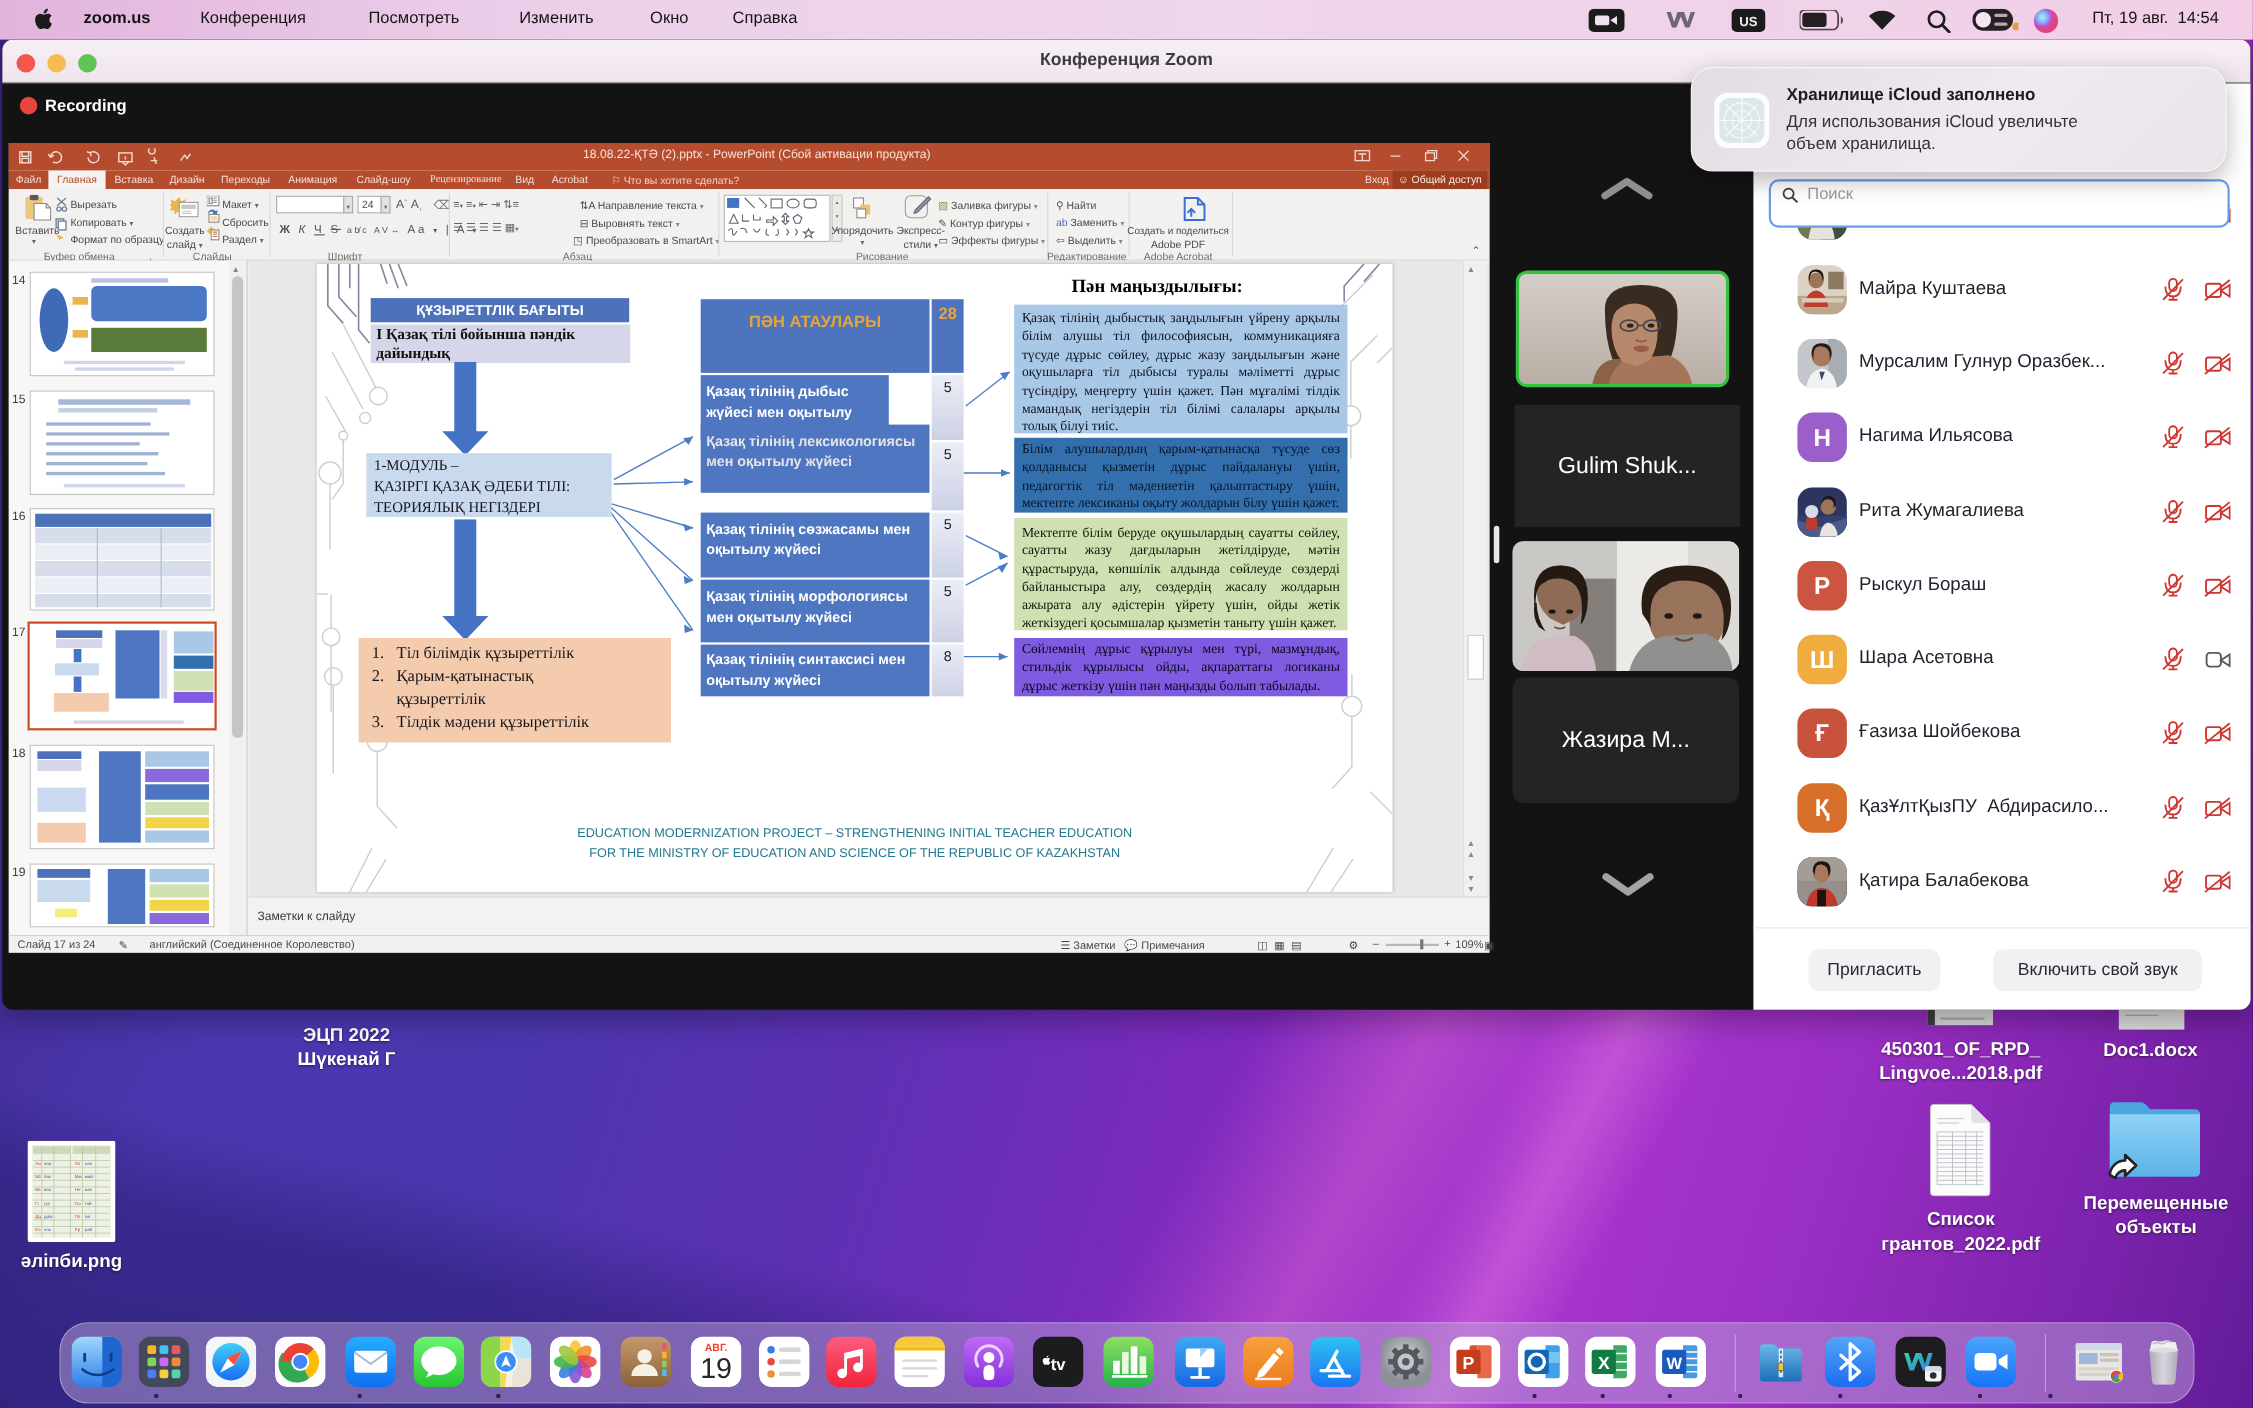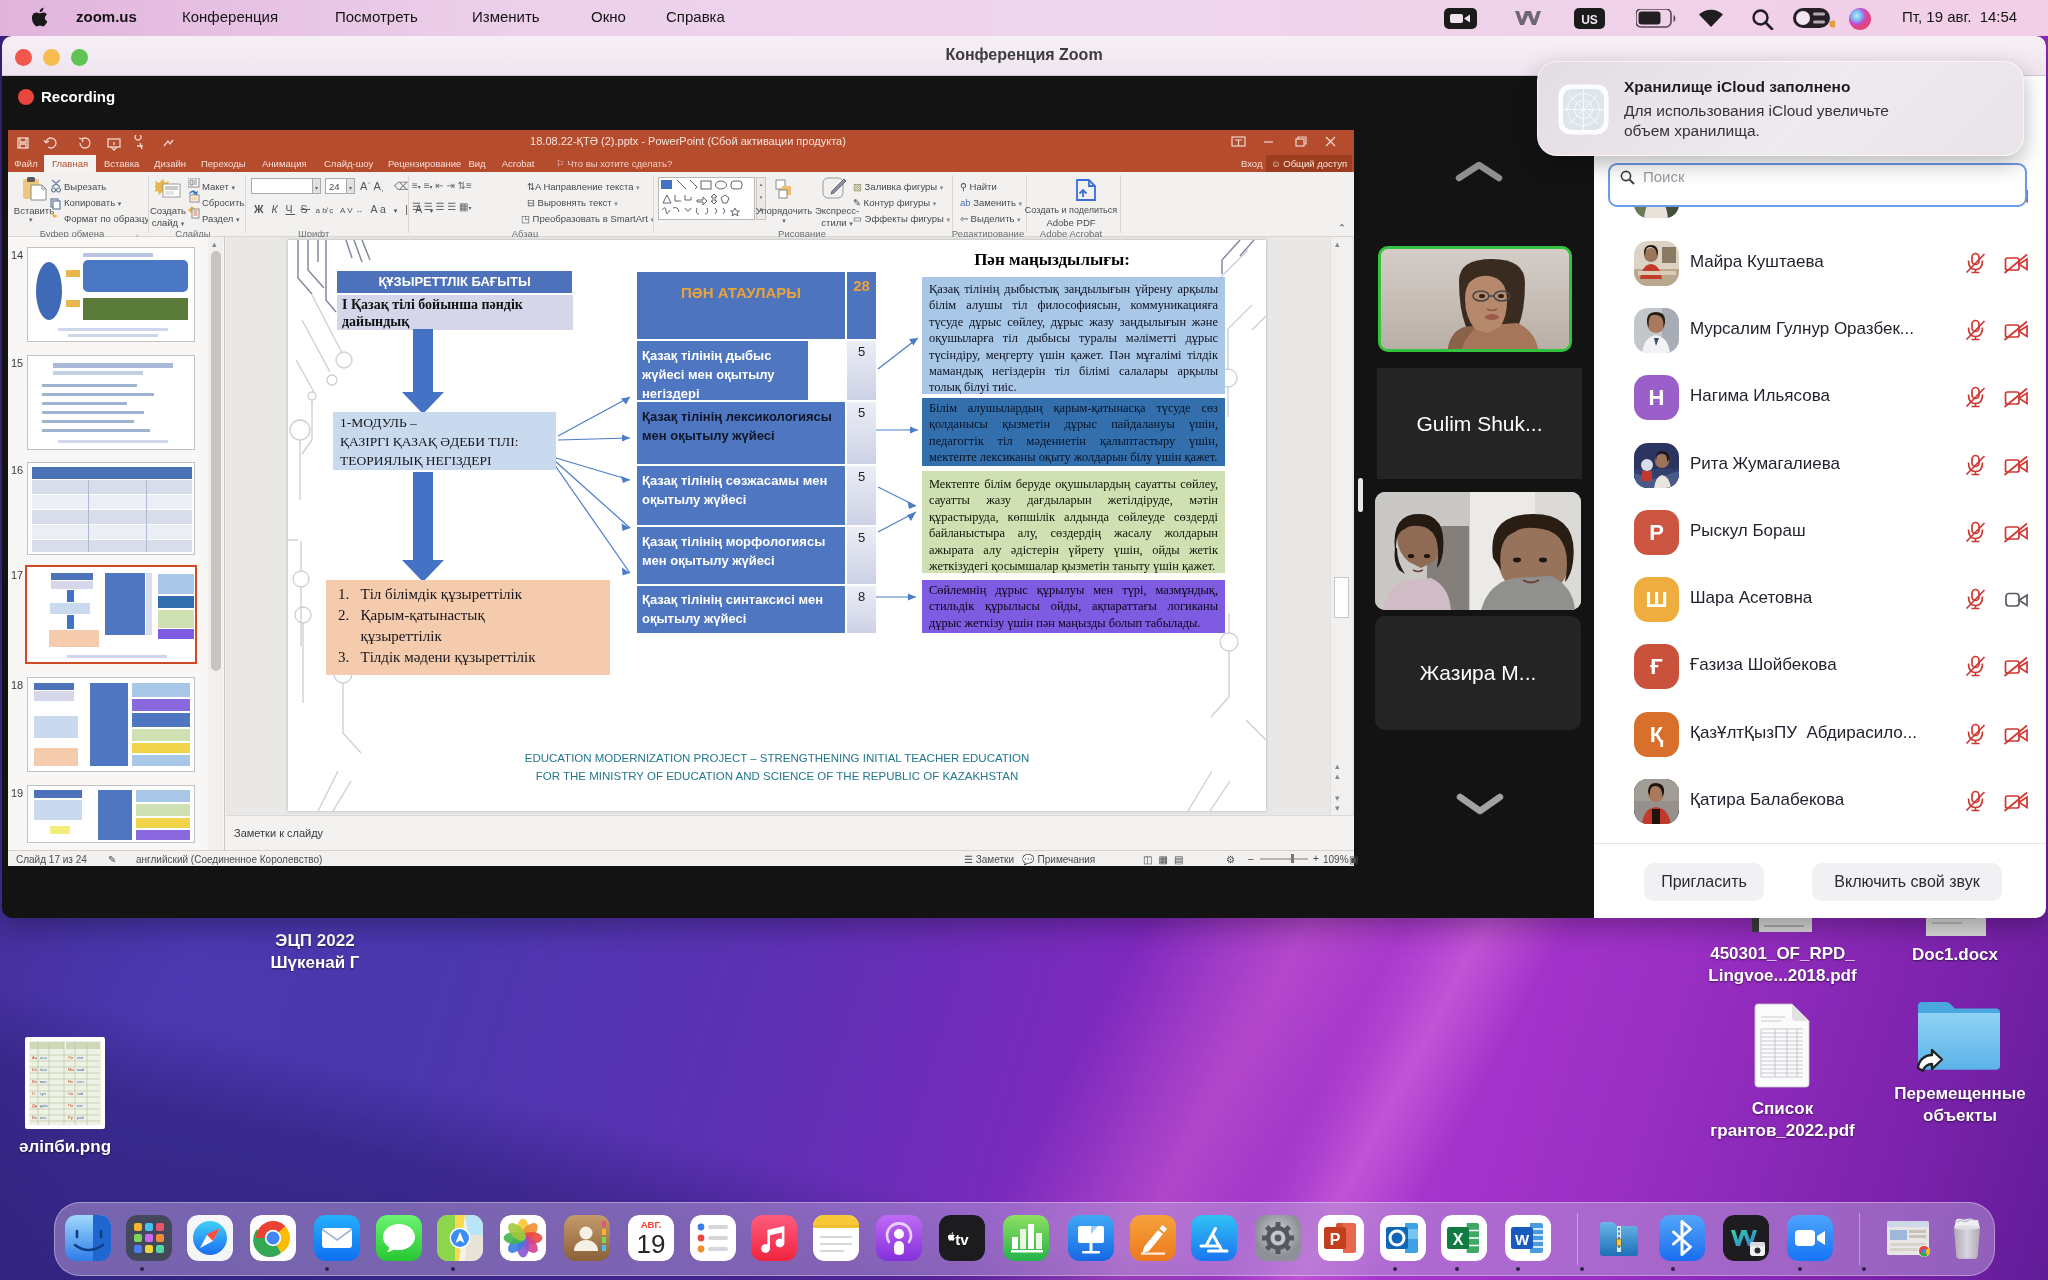--- a/index.html
+++ b/index.html
@@ -556,21 +556,21 @@
     </div>
 
     <div id="ppt-tabs">
       <div class="abs" style="left:2px; width:32px; text-align:center; top:3px;">Файл</div>
       <div class="abs" style="left:36px; top:0; width:52px; height:17px; background:#f5f3f2; color:#b54c2e; text-align:center; padding-top:3px;">Главная</div>
       <div class="abs" style="left:96px; top:3px; width:34px; text-align:center;">Вставка</div>
       <div class="abs" style="left:146px; top:3px; width:32px; text-align:center;">Дизайн</div>
       <div class="abs" style="left:193px; top:3px; width:44px; text-align:center;">Переходы</div>
       <div class="abs" style="left:254px; top:3px; width:42px; text-align:center;">Анимация</div>
       <div class="abs" style="left:316px; top:3px; width:46px; text-align:center;">Слайд-шоу</div>
-      <div class="abs" style="left:380px; top:3px; width:68px; text-align:right;">Рецензирование</div>
+      <div class="abs" style="left:380px; top:3px; width:68px; text-align:right;font-family:Liberation Serif, serif;">Рецензирование</div>
       <div class="abs" style="left:458px; top:3px; width:22px; text-align:center;">Вид</div>
       <div class="abs" style="left:492px; top:3px; width:36px; text-align:center;">Acrobat</div>
       <div class="abs" style="left:548px; top:3px; color:#f0cfc4;">⚐ Что вы хотите сделать?</div>
       <div class="abs" style="left:1233px; top:3px;">Вход</div>
       <div class="abs" style="left:1258px; top:0; width:86px; height:17px; background:#9c3d20; color:#fae8e1; text-align:center; padding-top:3px;">☺ Общий доступ</div>
     </div>
 
     <div id="ppt-ribbon">
 
       <svg class="abs" style="left:13px; top:5px;" width="26" height="24" viewBox="0 0 26 24">
@@ -838,21 +838,21 @@
         <div class="abs serif" style="left:45px; top:172px; width:223px; height:58px; background:#c9daee; color:#15151c; font-size:13.5px; line-height:19px; padding:1px 0 0 7px;">1-МОДУЛЬ –<br>ҚАЗІРГІ ҚАЗАҚ ӘДЕБИ ТІЛІ:<br>ТЕОРИЯЛЫҚ НЕГІЗДЕРІ</div>
         <svg class="abs" style="left:110px; top:232px;" width="50" height="110" viewBox="0 0 50 110">
           <path d="M15 0 h20 v88 h11 l-21 22 l-21-22 h11 z" fill="#4472c4"></path>
         </svg>
         <div class="abs serif" style="left:38px; top:340px; width:284px; height:95px; background:#f5cbad; color:#15151c; font-size:15px; line-height:21px; padding:4px 0 0 12px;">1.&nbsp;&nbsp;&nbsp;Тіл білімдік құзыреттілік<br>2.&nbsp;&nbsp;&nbsp;Қарым-қатынастық<br>&nbsp;&nbsp;&nbsp;&nbsp;&nbsp;&nbsp;құзыреттілік<br>3.&nbsp;&nbsp;&nbsp;Тілдік мәдени құзыреттілік</div>
 
         <div class="abs" style="left:349px; top:32px; width:208px; height:67px; background:#4d74bd; color:#e8a33b; font-weight:bold; font-size:15px; text-align:center; padding-top:12px;">ПӘН АТАУЛАРЫ</div>
         <div class="abs" style="left:559px; top:32px; width:29px; height:67px; background:#4d74bd; color:#e8a33b; font-weight:bold; font-size:15px; text-align:center; padding-top:5px;">28</div>
         <div class="abs" style="left:349px; top:101px; width:171px; height:59px; background:#4f76c0; color:#fff; font-weight:bold; font-size:13px; line-height:19px; padding:5px 0 0 5px;">Қазақ тілінің дыбыс жүйесі  мен оқытылу негіздері</div>
         <div class="abs" style="left:559px; top:101px; width:29px; height:59px; background:linear-gradient(#eceef6,#ccd1e5); color:#222; font-size:13px; text-align:center; padding-top:3px;">5</div>
-        <div class="abs" style="left:349px; top:162px; width:208px; height:62px; background:#4f76c0; color:#0f172a; font-weight:bold; font-size:13px; line-height:19px; padding:5px 0 0 5px;">Қазақ тілінің лексикологиясы мен оқытылу  жүйесі</div>
+        <div class="abs" style="left:349px; top:146px; width:208px; height:62px; background:#4f76c0; color:#e5e5e5; font-weight:bold; font-size:13px; line-height:19px; padding:5px 0 0 5px;">Қазақ тілінің лексикологиясы мен оқытылу  жүйесі</div>
         <div class="abs" style="left:559px; top:162px; width:29px; height:62px; background:linear-gradient(#eceef6,#ccd1e5); color:#222; font-size:13px; text-align:center; padding-top:3px;">5</div>
         <div class="abs" style="left:349px; top:226px; width:208px; height:59px; background:#4f76c0; color:#fff; font-weight:bold; font-size:13px; line-height:19px; padding:5px 0 0 5px;">Қазақ тілінің сөзжасамы  мен оқытылу жүйесі</div>
         <div class="abs" style="left:559px; top:226px; width:29px; height:59px; background:linear-gradient(#eceef6,#ccd1e5); color:#222; font-size:13px; text-align:center; padding-top:3px;">5</div>
         <div class="abs" style="left:349px; top:287px; width:208px; height:57px; background:#4f76c0; color:#fff; font-weight:bold; font-size:13px; line-height:19px; padding:5px 0 0 5px;">Қазақ тілінің морфологиясы  мен оқытылу жүйесі</div>
         <div class="abs" style="left:559px; top:287px; width:29px; height:57px; background:linear-gradient(#eceef6,#ccd1e5); color:#222; font-size:13px; text-align:center; padding-top:3px;">5</div>
         <div class="abs" style="left:349px; top:346px; width:208px; height:47px; background:#4f76c0; color:#fff; font-weight:bold; font-size:13px; line-height:19px; padding:4px 0 0 5px;">Қазақ тілінің синтаксисі  мен оқытылу  жүйесі</div>
         <div class="abs" style="left:559px; top:346px; width:29px; height:47px; background:linear-gradient(#eceef6,#ccd1e5); color:#222; font-size:13px; text-align:center; padding-top:3px;">8</div>
 
         <div class="abs serif" style="left:644px; top:10px; width:240px; font-weight:bold; font-size:17px; color:#000; text-align:center;">Пән маңыздылығы:</div>
         <div class="abs serif" style="left:634px; top:37px; width:303px; height:117px; background:#a9c7e6; color:#0d1220; font-size:12.4px; line-height:16.4px; padding:4px 7px; text-align:justify;">Қазақ тілінің дыбыстық заңдылығын үйрену арқылы білім алушы тіл философиясын, коммуникацияға түсуде дұрыс сөйлеу, дұрыс жазу заңдылығын және оқушыларға тіл дыбысы туралы мәліметті дұрыс түсіндіру, меңгерту үшін қажет. Пән мұғалімі тілдік мамандық негіздерін тіл білімі салалары арқылы толық білуі тиіс.</div>

